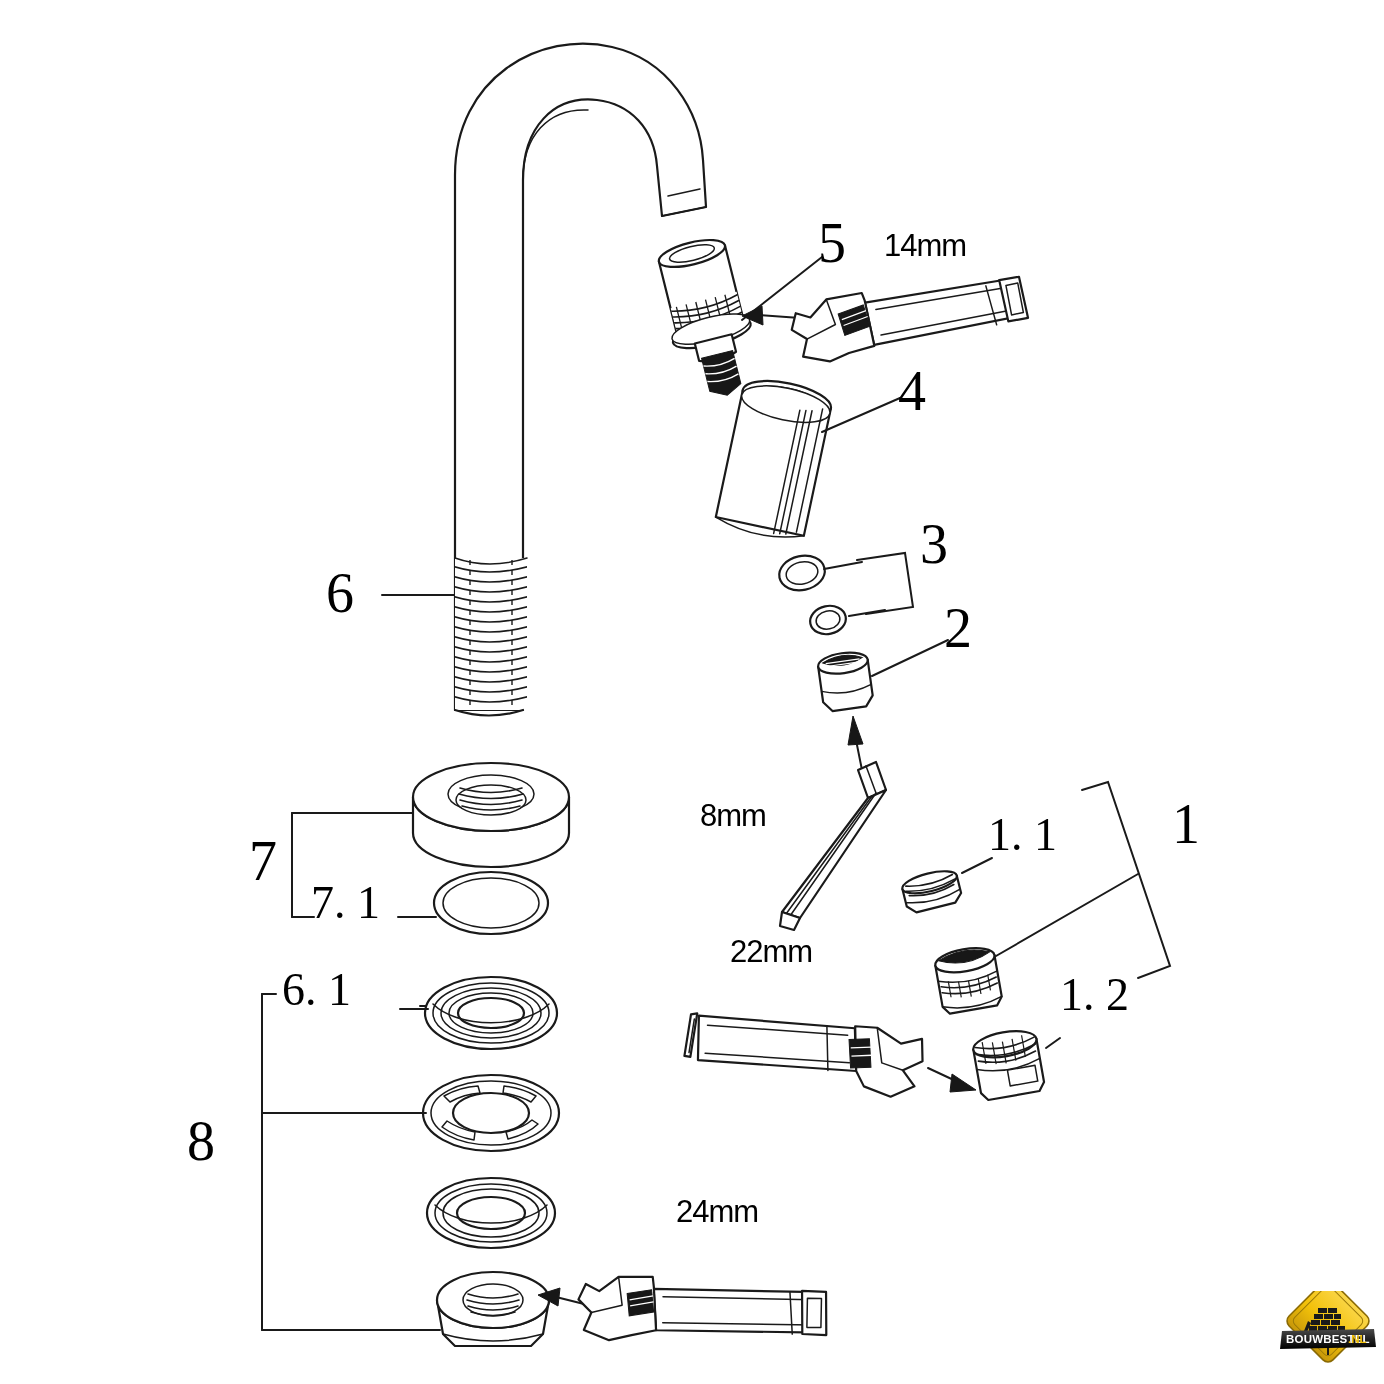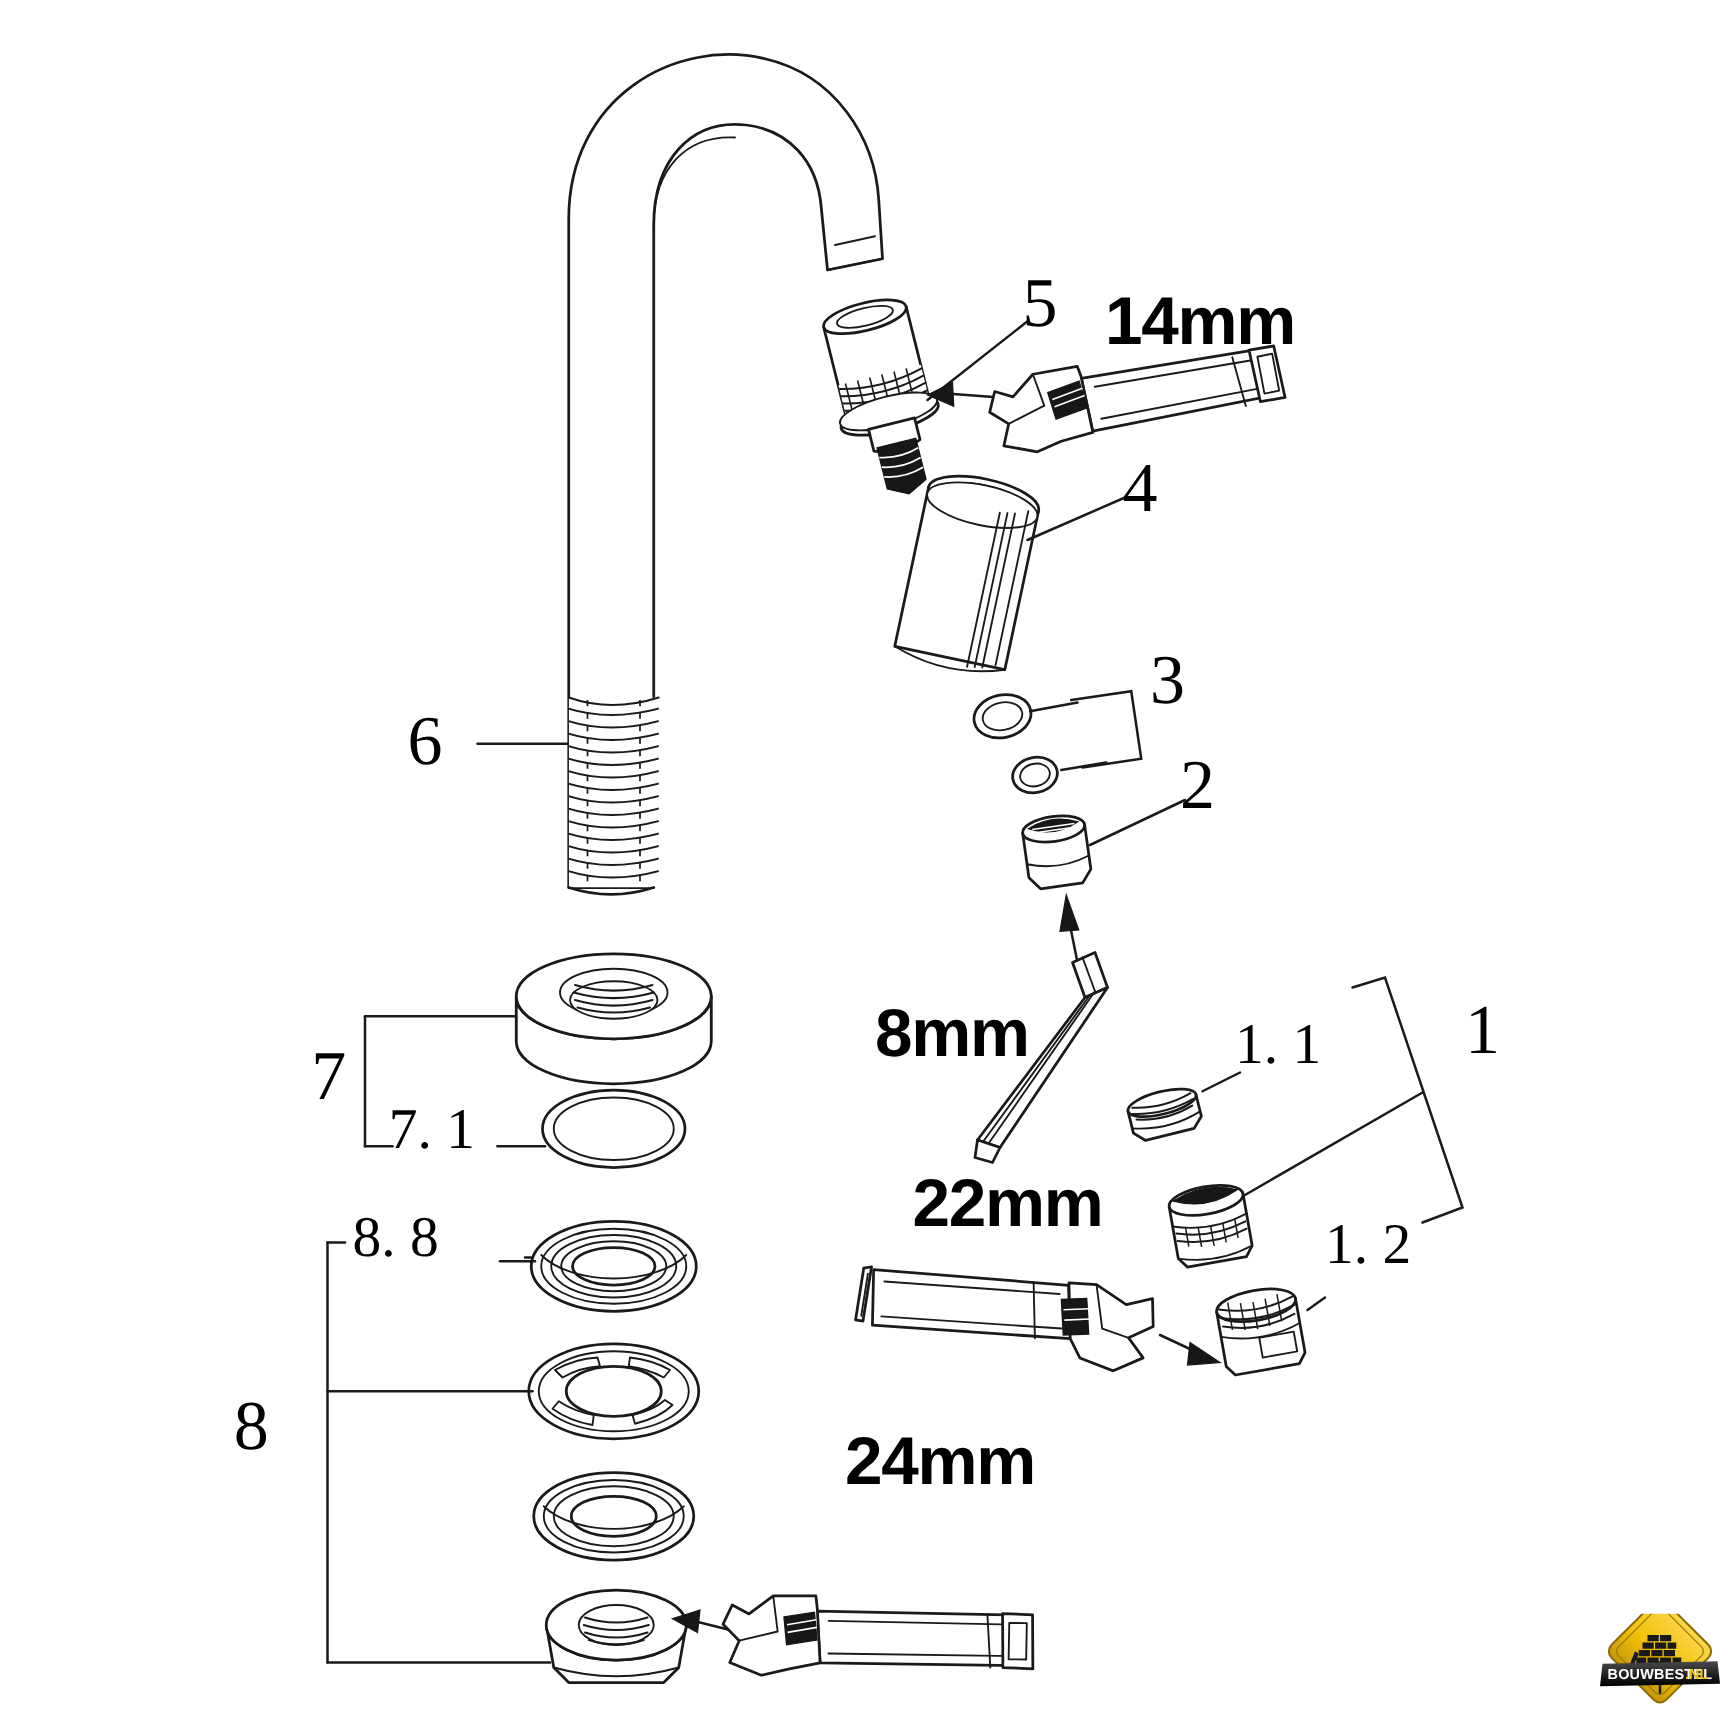--- a/index.html
+++ b/index.html
@@ -19,43 +19,43 @@
     font-family:"Liberation Serif", serif;
     color:#000;
     line-height:1;
     white-space:nowrap;
     user-select:none;
   }
   .num{font-size:56px;}
   .num-small{font-size:46px;}
   .tool{
     font-family:"Liberation Sans", sans-serif;
-    font-weight:bold;
-    font-size:54px;
+    font-weight:normal;
+    font-size:31px;
     letter-spacing:-1px;
   }
 
   
   .p-6  {left:326px; top:565px;}
   .p-5  {left:818px; top:215px;}
   .p-4  {left:898px; top:363px;}
   .p-3  {left:920px; top:516px;}
   .p-2  {left:944px; top:600px;}
   .p-7  {left:249px; top:833px;}
   .p-71 {left:311px; top:880px;text-align:right;}
   .p-81 {left:282px; top:967px;}
   .p-8  {left:187px; top:1113px;}
   .p-11 {left:988px; top:812px;}
   .p-12 {left:1060px; top:972px;}
   .p-1  {left:1172px; top:796px;}
 
   .t-14 {left:884px; top:230px;}
   .t-8  {left:700px; top:800px;}
   .t-22 {left:730px; top:936px;}
-  .t-24 {left:676px; top:1142px;}
+  .t-24 {left:676px; top:1196px;}
 
   
   #logo{
     position:absolute;left:1278px;top:1291px;width:100px;height:78px;
   }
 </style>
 </head>
 <body>
 
 <div id="stage">
@@ -439,21 +439,21 @@
 
   </svg>
 
   <div class="lbl num p-6">6</div>
   <div class="lbl num p-5">5</div>
   <div class="lbl num p-4">4</div>
   <div class="lbl num p-3">3</div>
   <div class="lbl num p-2">2</div>
   <div class="lbl num p-7">7</div>
   <div class="lbl num-small p-71">7. 1</div>
-  <div class="lbl num-small p-81">8. 8</div>
+  <div class="lbl num-small p-81">6. 1</div>
   <div class="lbl num p-8">8</div>
   <div class="lbl num-small p-11">1. 1</div>
   <div class="lbl num-small p-12">1. 2</div>
   <div class="lbl num p-1">1</div>
 
   <div class="lbl tool t-14">14mm</div>
   <div class="lbl tool t-8">8mm</div>
   <div class="lbl tool t-22">22mm</div>
   <div class="lbl tool t-24">24mm</div>
 

